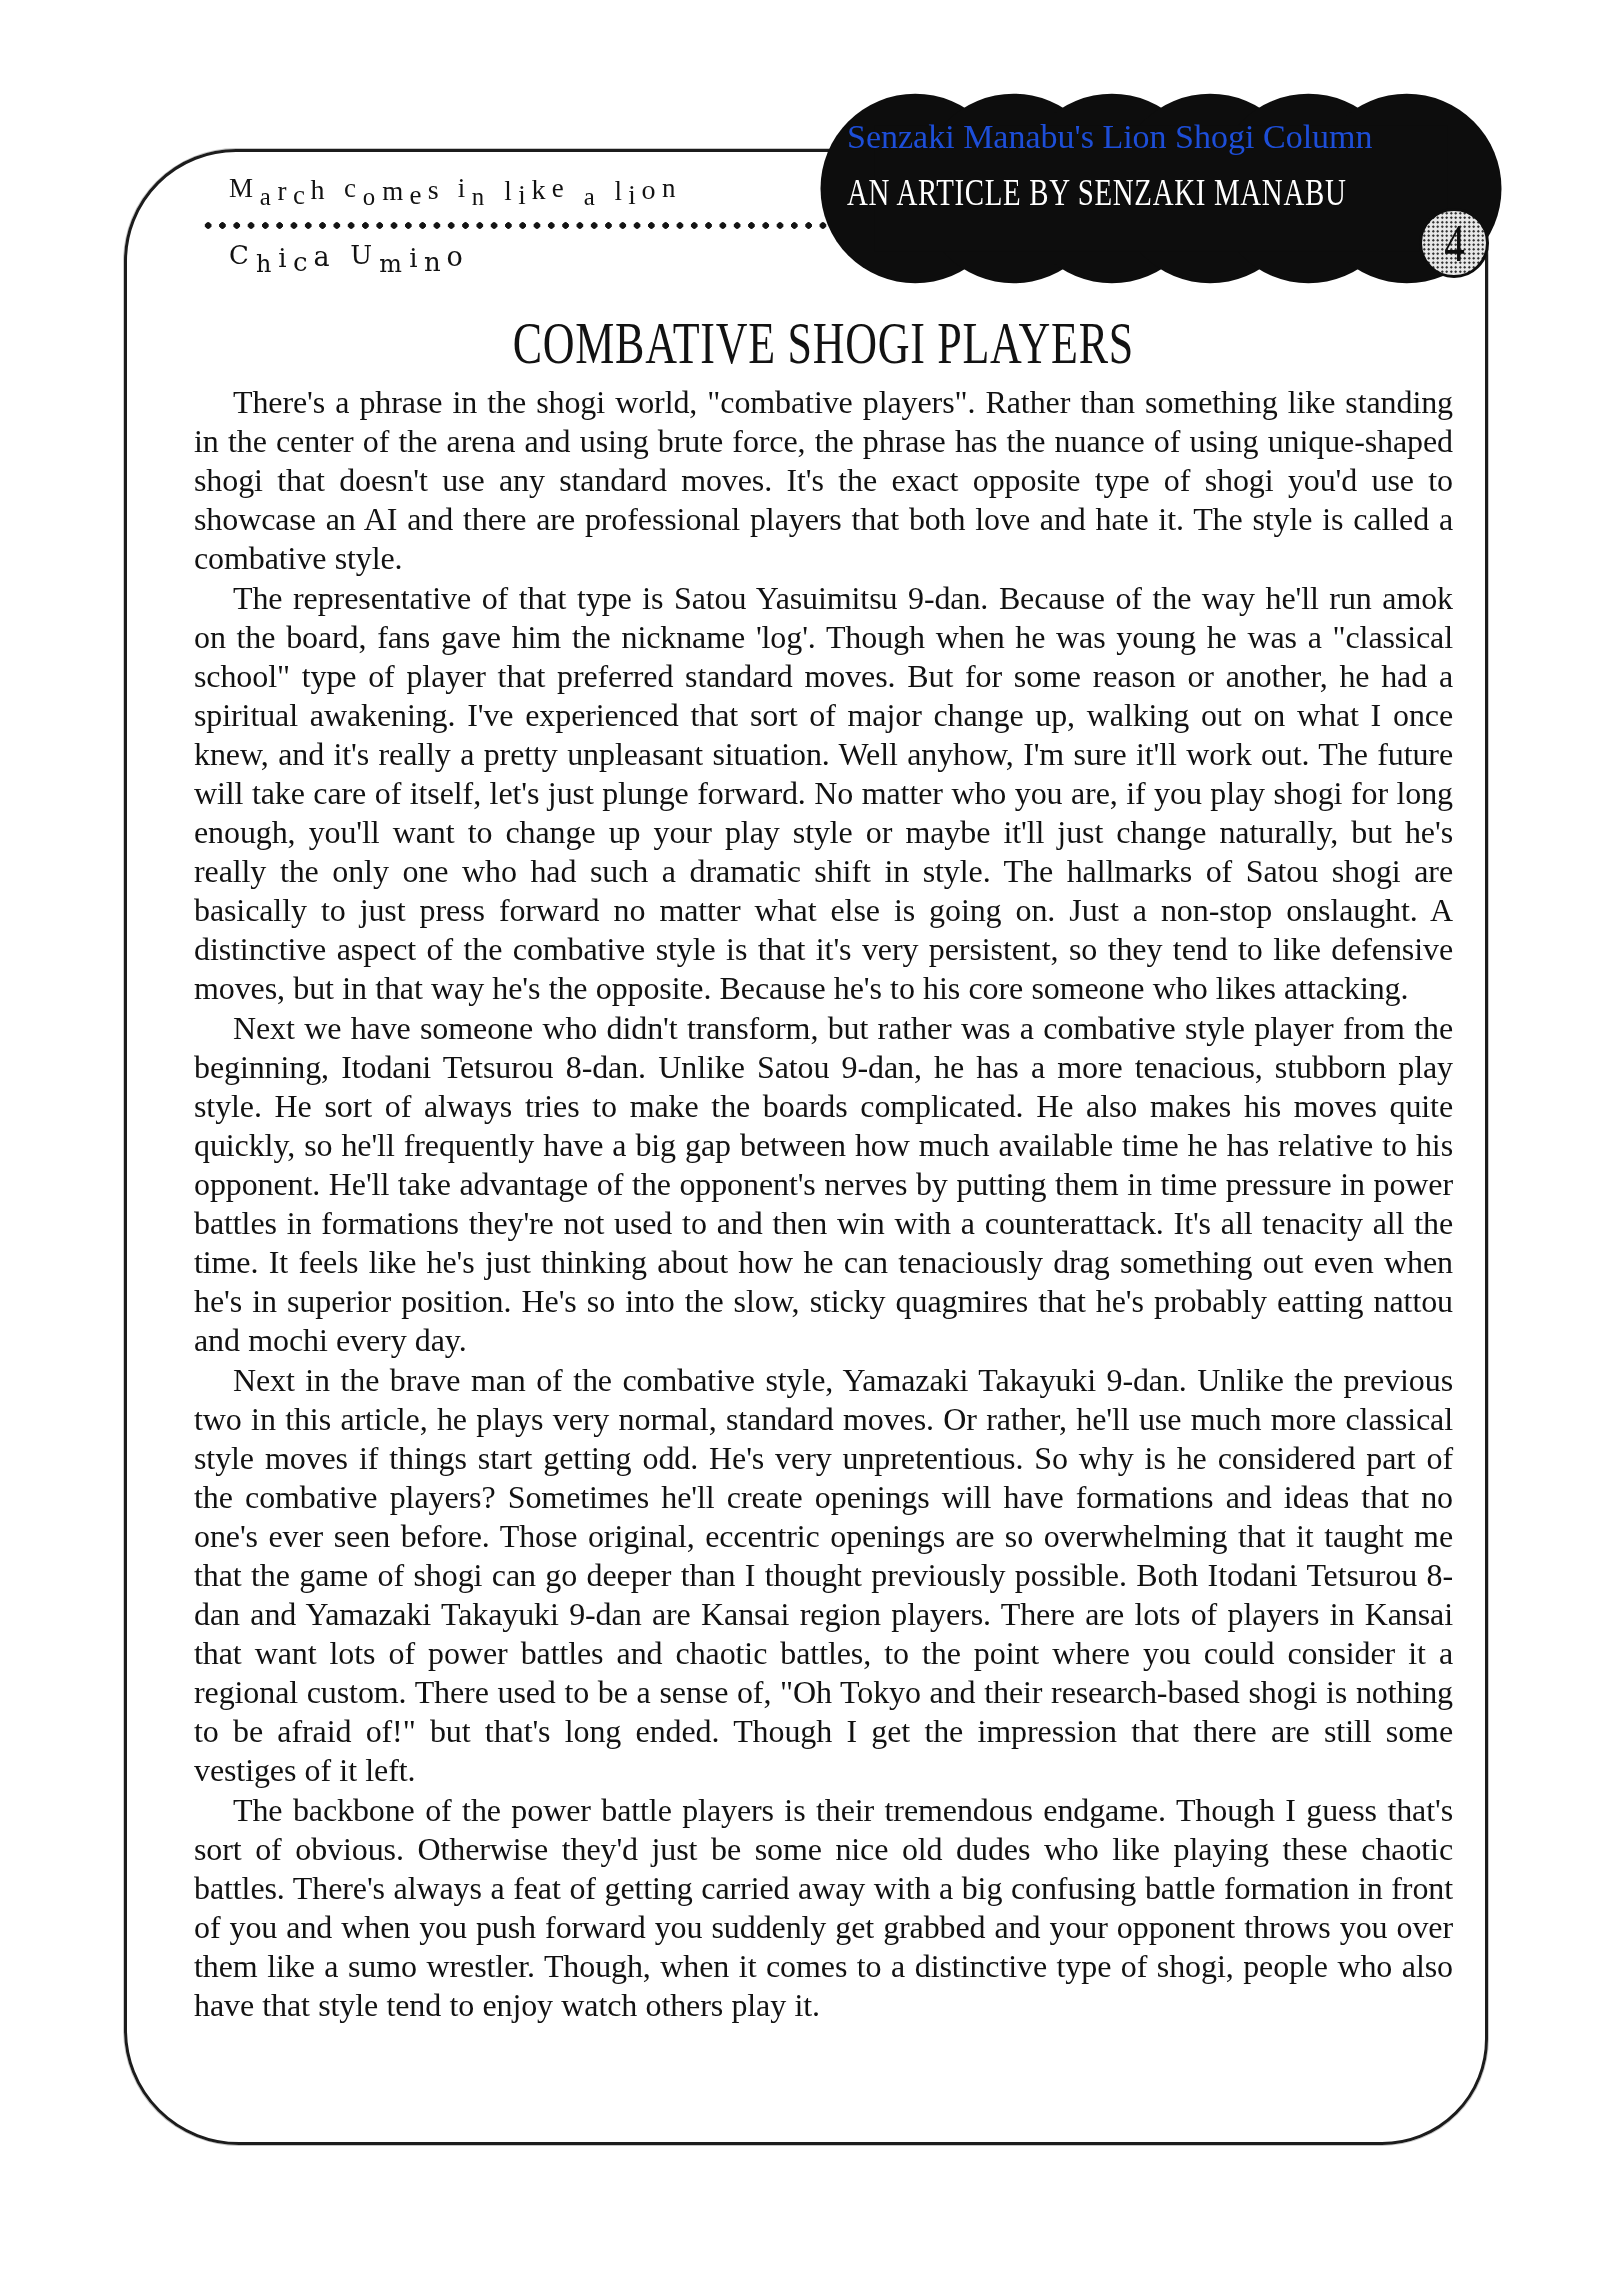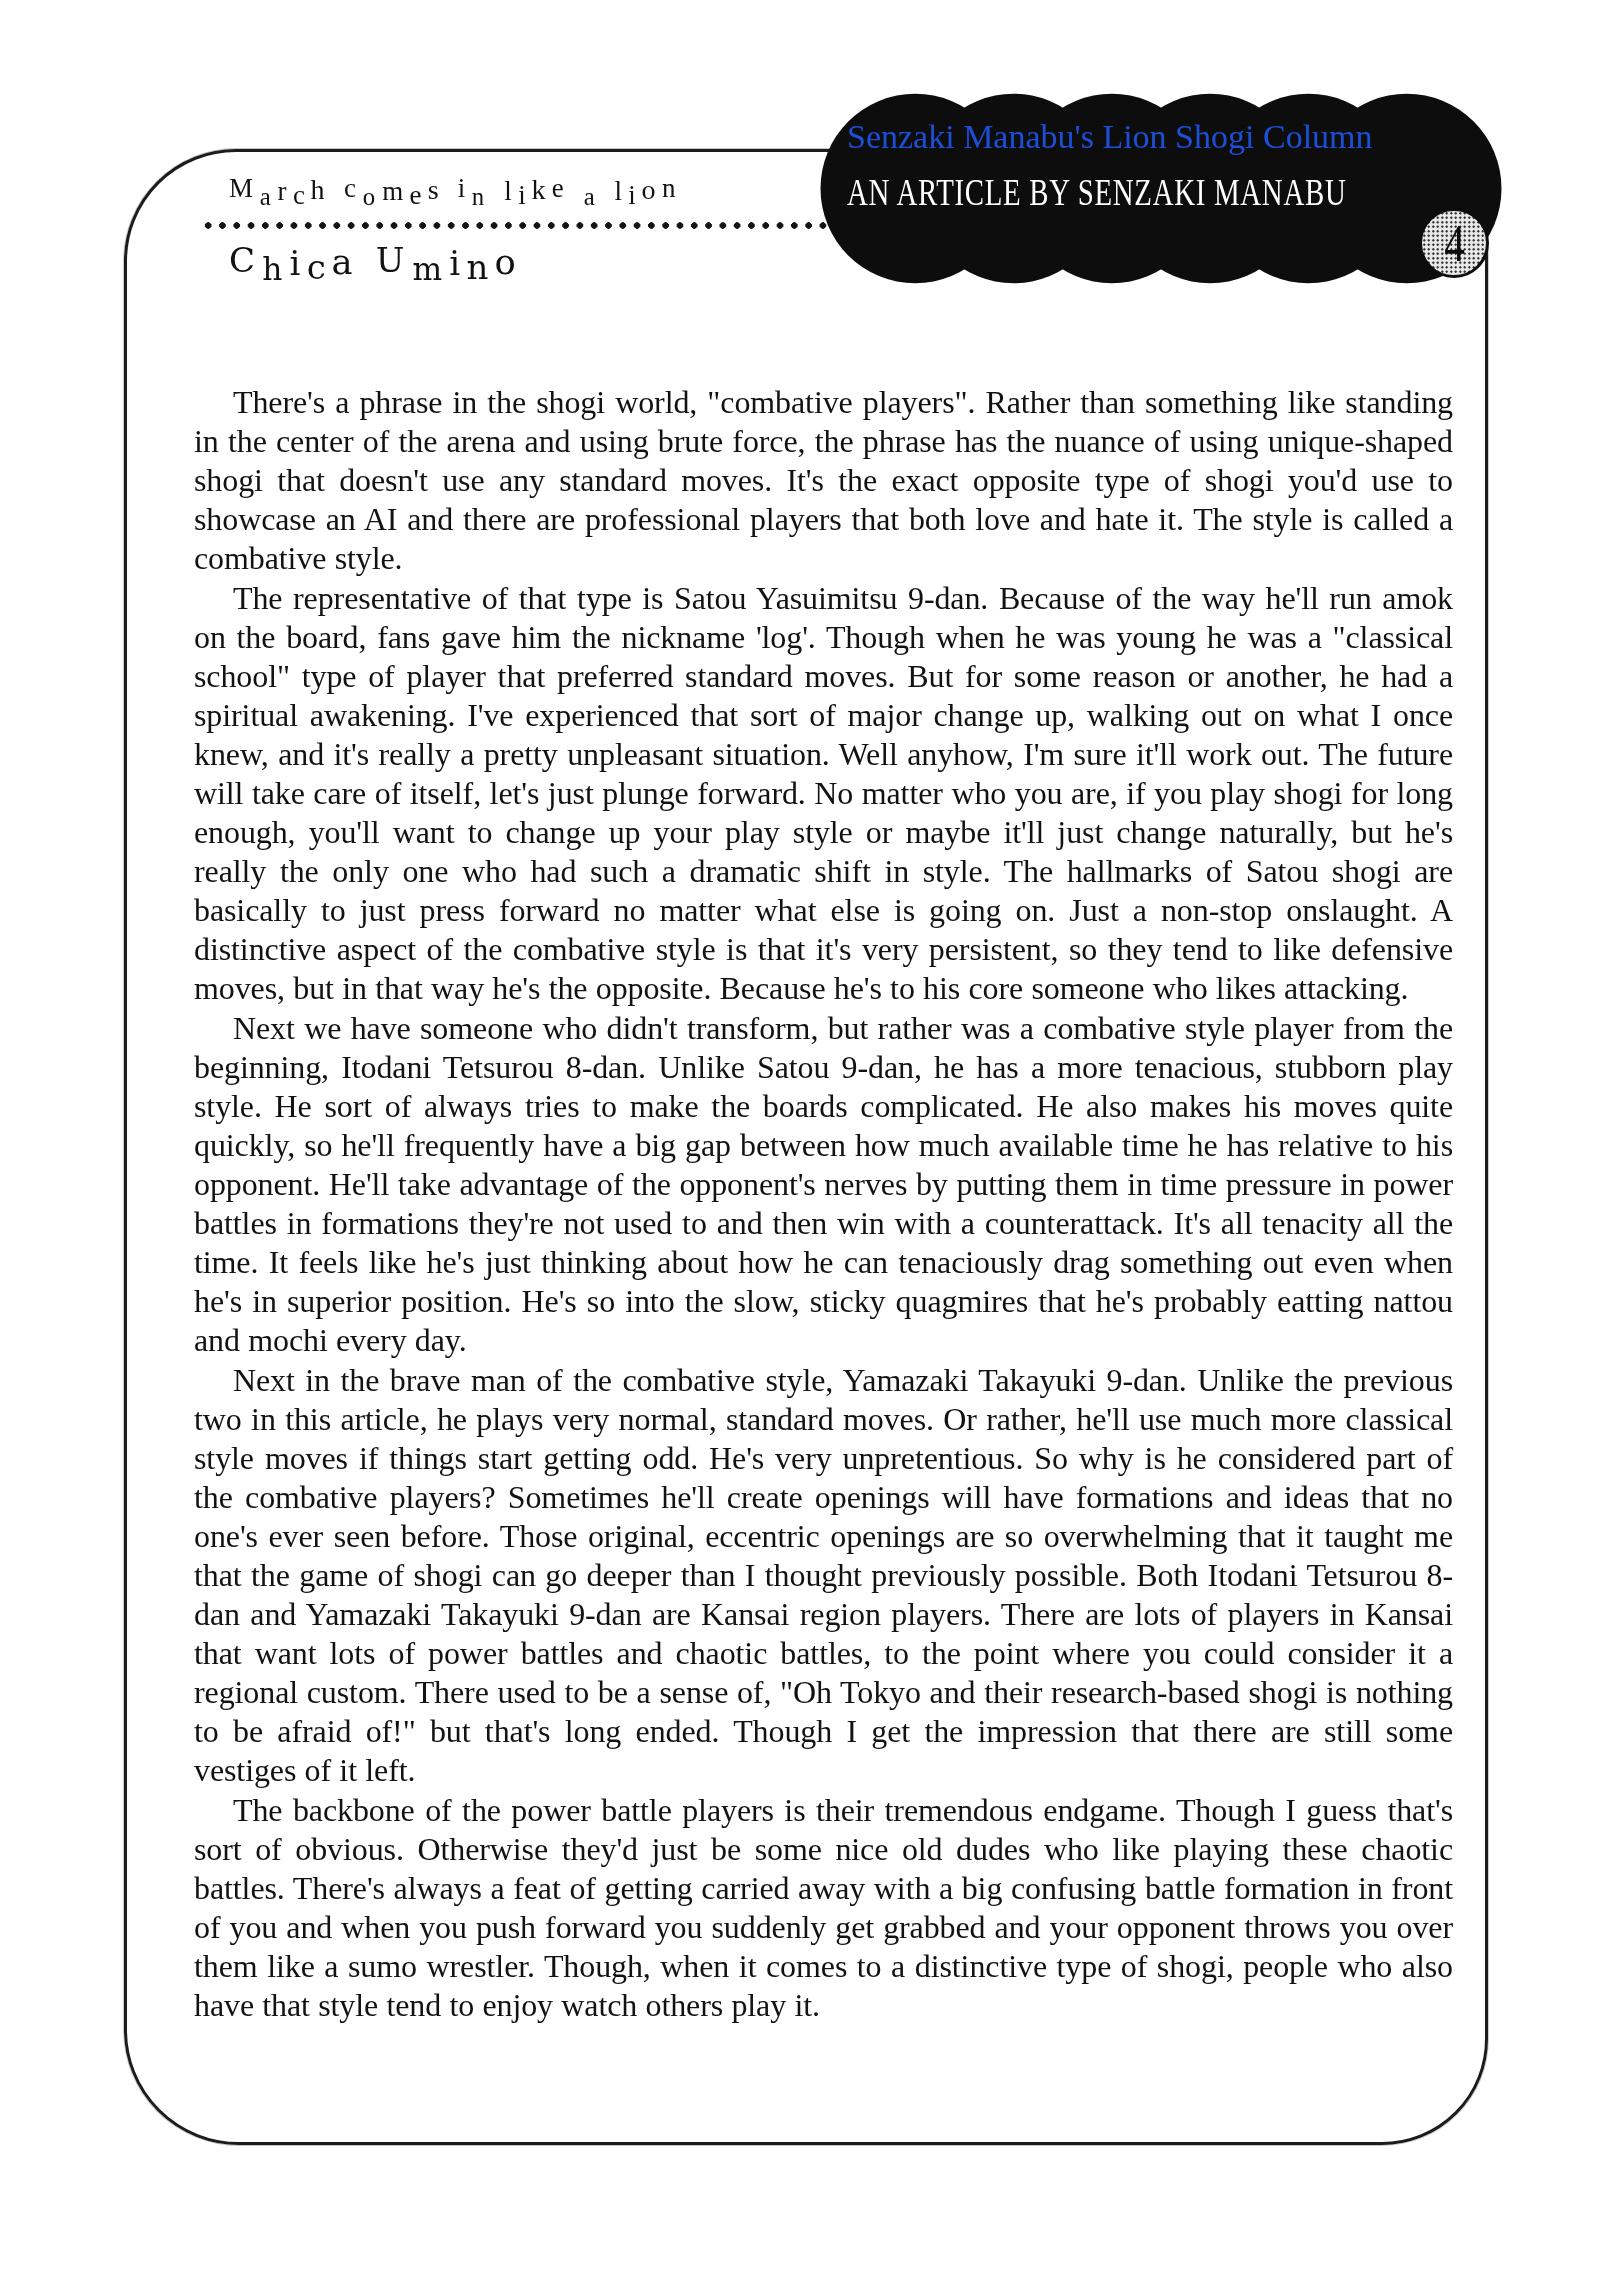--- a/index.html
+++ b/index.html
@@ -7,21 +7,21 @@
         font-family:"Liberation Serif", serif;color:#121212;}
 
   
   .frame{position:absolute;left:124px;top:149px;width:1358px;height:1990px;
          border:3.6px solid #1c1c1c;border-radius:112px 106px 106px 115px;
          box-shadow:0 0 0 0.9px rgba(20,20,20,.25);}
 
   
   .kicker{position:absolute;left:229px;top:177px;font-size:27px;letter-spacing:6.3px;
           font-family:Liberation Serif, serif;white-space:nowrap;}
-  .author{position:absolute;left:229px;top:244px;font-size:34px;letter-spacing:6.3px;
+  .author{position:absolute;left:229px;top:244px;font-size:26px;letter-spacing:6.3px;
           font-family:"DejaVu Serif", serif;white-space:nowrap;}
   .bounce span{display:inline-block;}
   .bounce span:nth-child(5n+1){transform:translateY(-3.6px);}
   .bounce span:nth-child(5n+2){transform:translateY(4.5px) scale(.92);}
   .bounce span:nth-child(5n+3){transform:translateY(-0.9px);}
   .bounce span:nth-child(5n+4){transform:translateY(2.7px);}
   .bounce span:nth-child(5n){transform:translateY(-2.7px) scale(1.04);}
 
   .dots{position:absolute;left:201px;top:221px;width:634px;height:9px;
         background-image:radial-gradient(circle,#141414 3px,transparent 3.5px);
@@ -80,20 +80,23 @@
       </g>
     </svg>
     <div class="badge-title">Senzaki Manabu's Lion Shogi Column</div>
     <div class="badge-subtitle">AN ARTICLE BY SENZAKI MANABU</div>
   </div>
 
   <div class="issue">
     <span class="issue-num">4</span>
   </div>
 
+  <div class="article-title">
+    <span>COMBATIVE SHOGI PLAYERS</span>
+  </div>
 
   <div class="body-col">
       <p>There's a phrase in the shogi world, "combative players". Rather than something like standing in the center of the arena and using brute force, the phrase has the nuance of using unique-shaped shogi that doesn't use any standard moves. It's the exact opposite type of shogi you'd use to showcase an AI and there are professional players that both love and hate it. The style is called a combative style.</p>
       <p>The representative of that type is Satou Yasuimitsu 9-dan. Because of the way he'll run amok on the board, fans gave him the nickname 'log'. Though when he was young he was a "classical school" type of player that preferred standard moves. But for some reason or another, he had a spiritual awakening. I've experienced that sort of major change up, walking out on what I once knew, and it's really a pretty unpleasant situation. Well anyhow, I'm sure it'll work out. The future will take care of itself, let's just plunge forward. No matter who you are, if you play shogi for long enough, you'll want to change up your play style or maybe it'll just change naturally, but he's really the only one who had such a dramatic shift in style. The hallmarks of Satou shogi are basically to just press forward no matter what else is going on. Just a non-stop onslaught. A distinctive aspect of the combative style is that it's very persistent, so they tend to like defensive moves, but in that way he's the opposite. Because he's to his core someone who likes attacking.</p>
       <p>Next we have someone who didn't transform, but rather was a combative style player from the beginning, Itodani Tetsurou 8-dan. Unlike Satou 9-dan, he has a more tenacious, stubborn play style. He sort of always tries to make the boards complicated. He also makes his moves quite quickly, so he'll frequently have a big gap between how much available time he has relative to his opponent. He'll take advantage of the opponent's nerves by putting them in time pressure in power battles in formations they're not used to and then win with a counterattack. It's all tenacity all the time. It feels like he's just thinking about how he can tenaciously drag something out even when he's in superior position. He's so into the slow, sticky quagmires that he's probably eatting nattou and mochi every day.</p>
       <p>Next in the brave man of the combative style, Yamazaki Takayuki 9-dan. Unlike the previous two in this article, he plays very normal, standard moves. Or rather, he'll use much more classical style moves if things start getting odd. He's very unpretentious. So why is he considered part of the combative players? Sometimes he'll create openings will have formations and ideas that no one's ever seen before. Those original, eccentric openings are so overwhelming that it taught me that the game of shogi can go deeper than I thought previously possible. Both Itodani Tetsurou 8-dan and Yamazaki Takayuki 9-dan are Kansai region players. There are lots of players in Kansai that want lots of power battles and chaotic battles, to the point where you could consider it a regional custom. There used to be a sense of, "Oh Tokyo and their research-based shogi is nothing to be afraid of!" but that's long ended. Though I get the impression that there are still some vestiges of it left.</p>
       <p>The backbone of the power battle players is their tremendous endgame. Though I guess that's sort of obvious. Otherwise they'd just be some nice old dudes who like playing these chaotic battles. There's always a feat of getting carried away with a big confusing battle formation in front of you and when you push forward you suddenly get grabbed and your opponent throws you over them like a sumo wrestler. Though, when it comes to a distinctive type of shogi, people who also have that style tend to enjoy watch others play it.</p>
     </div>
 
 </div>

